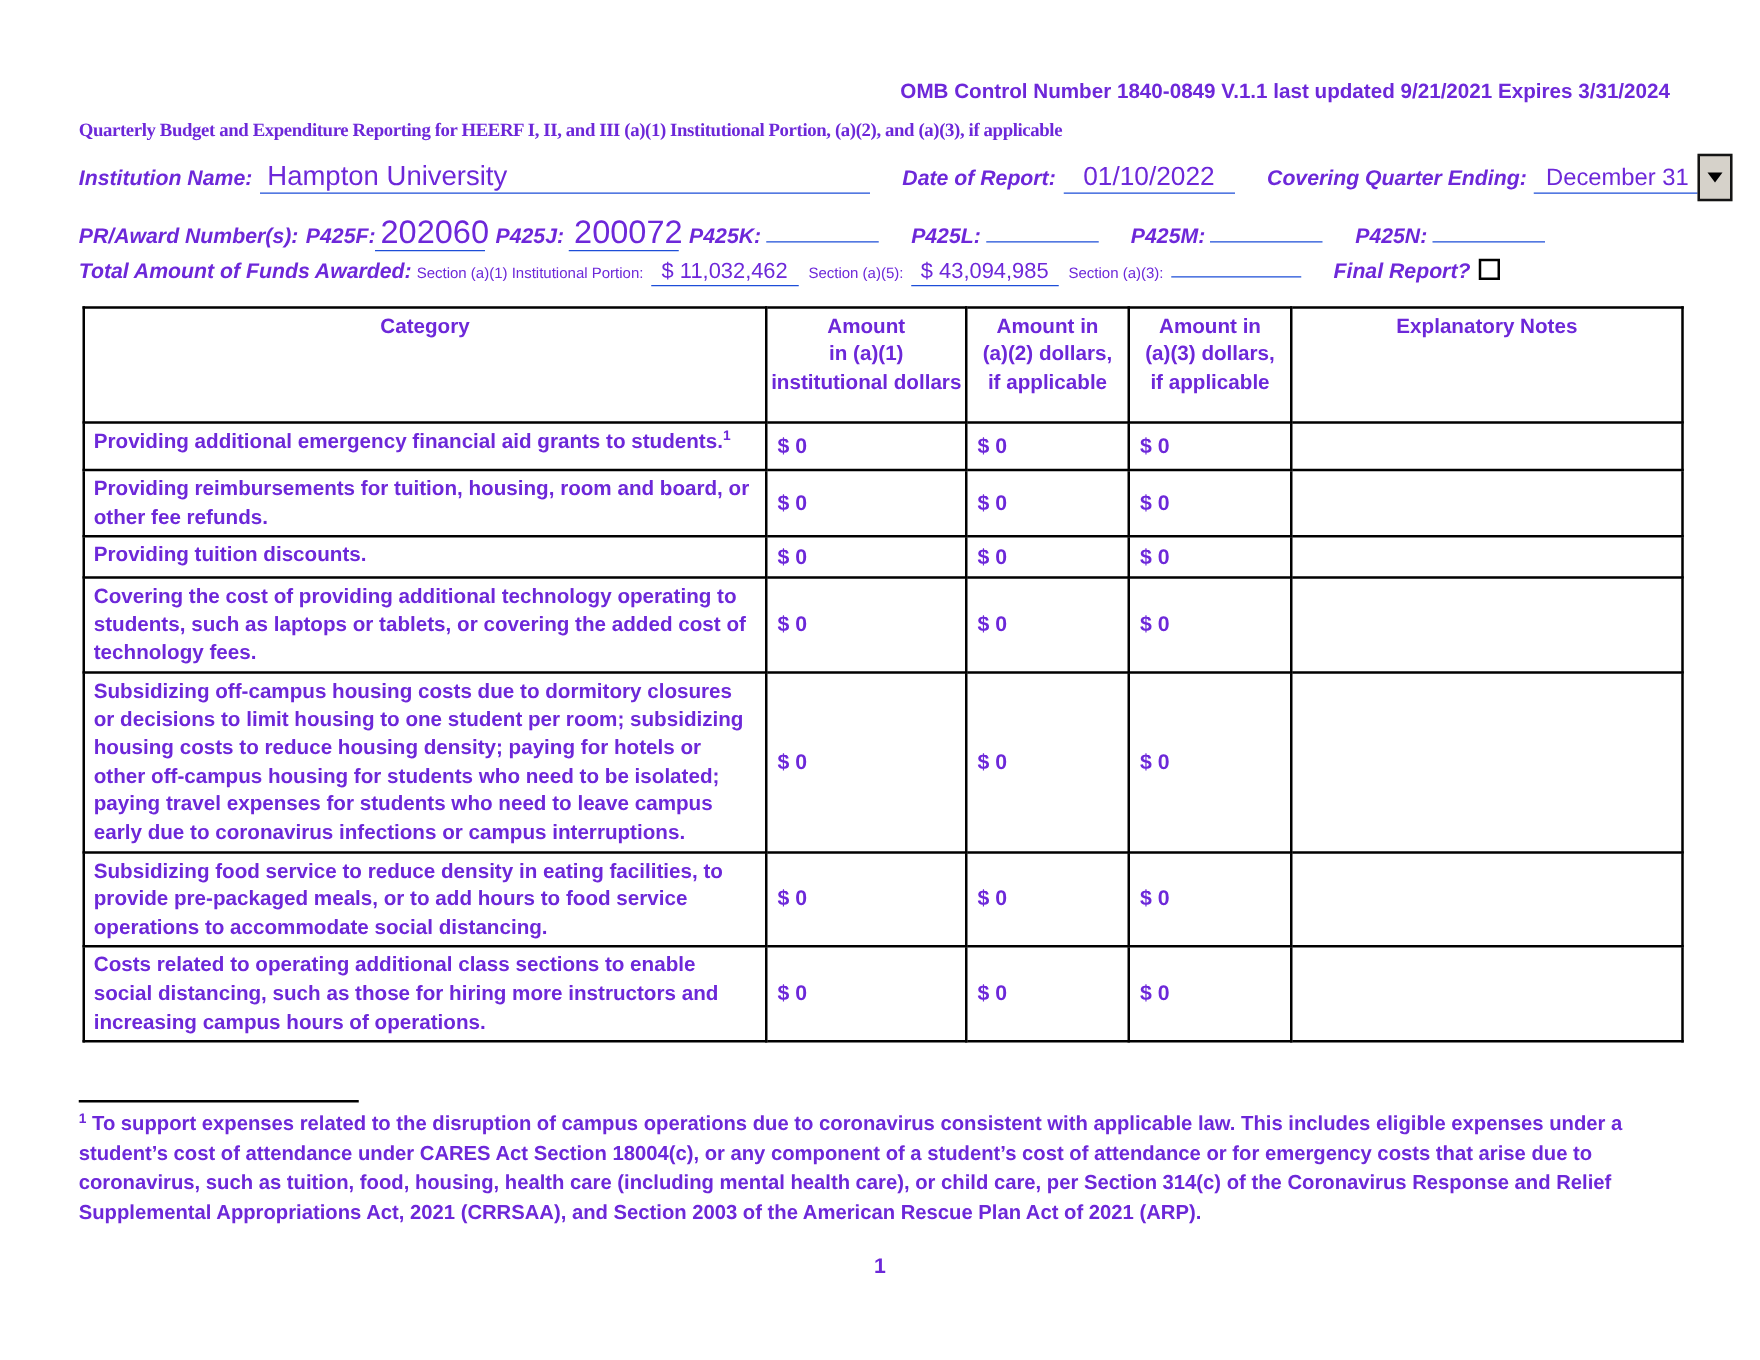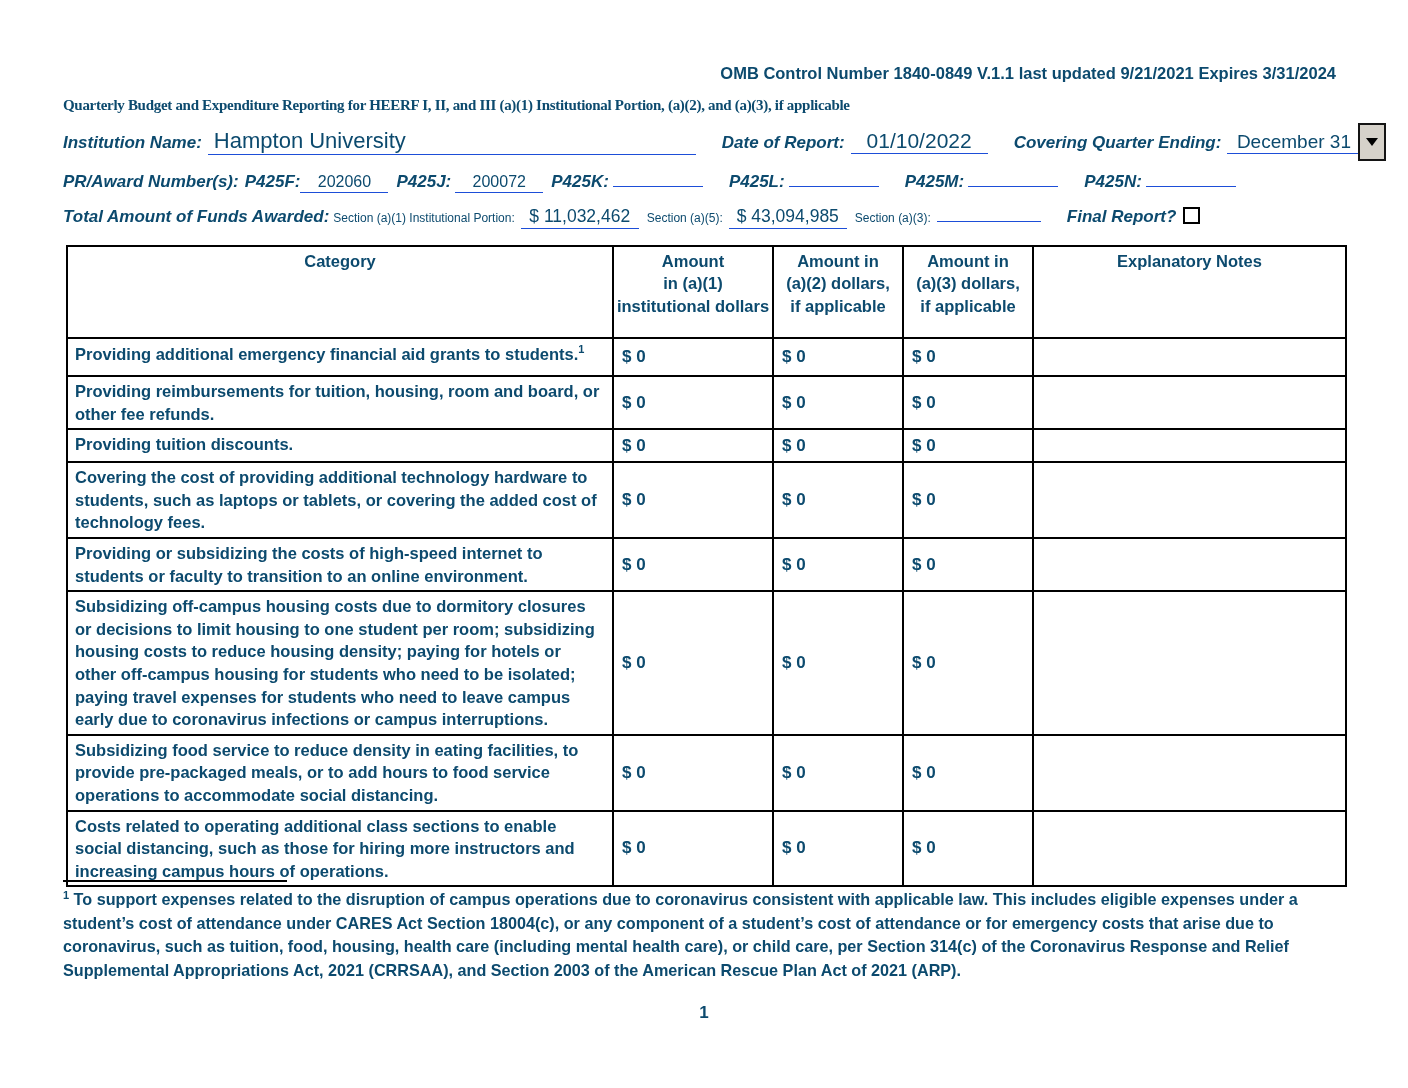--- a/index.html
+++ b/index.html
@@ -1,19 +1,19 @@
 <!DOCTYPE html>
 <html><head>
 <meta charset="utf-8">
 <style>
   * { margin:0; padding:0; box-sizing:border-box; }
   html,body { background:#888; }
   .page {
     position:relative; width:1408px; height:1088px; background:#ffffff;
-    font-family:"Liberation Sans", sans-serif; color:#0c4a6e; overflow:hidden;
+    font-family:"Liberation Sans", sans-serif; color:#6d28d9; overflow:hidden;
     margin:0 auto;
   }
   .abs { position:absolute; }
   .omb { top:64px; right:72px; font-size:16.5px; font-weight:700; white-space:nowrap; }
   .title { top:97px; left:63px; width:1290px; font-size:15px; font-weight:700; white-space:nowrap; letter-spacing:-0.3px;font-family:Liberation Serif, serif; }
 
   .formline { left:63px; display:flex; align-items:baseline; white-space:nowrap; }
   .lbl { font-size:17px; font-weight:700;font-style:italic; }
   .lbl-n { font-size:12px; font-weight:400; }
   .fill {
@@ -28,21 +28,21 @@
   .qtr-fill  { width:133px; font-size:19px; }
 
   .dropdown-btn {
     left:1358px; top:123px; width:28px; height:38px;
     background:#d6d2ca; border:2px solid #141414;
     display:flex; align-items:center; justify-content:center; cursor:pointer;
   }
   .dd-tri { width:0; height:0; border-left:6px solid transparent; border-right:6px solid transparent; border-top:8px solid #000; }
 
   .pr-line { top:172px;justify-content:space-between; }
-  .pr-fill { width:88px; font-size:16px; }
+  .pr-fill { width:88px; font-size:26px; }
   .pr-blank { width:90px; }
 
   .total-line { top:205px; }
   .amt-fill { width:118px; font-size:17.5px; white-space:nowrap; }
   .a3-blank { width:104px; }
   .checkbox { display:inline-block; width:17px; height:17px; border:2.4px solid #000; margin-left:7px; transform:translateY(2px); }
 
   table.main {
     position:absolute; top:245px; left:66px; width:1279px;
     border-collapse:collapse; table-layout:fixed;
@@ -146,28 +146,21 @@
       <td class="notes"></td>
     </tr>
     <tr style="height:33px">
       <td class="cat">Providing tuition discounts.</td>
       <td class="amt">$ 0</td>
       <td class="amt">$ 0</td>
       <td class="amt">$ 0</td>
       <td class="notes"></td>
     </tr>
     <tr style="height:71px">
-      <td class="cat">Covering the cost of providing additional technology hardware to students, such as laptops or tablets, or covering the added cost of technology fees.</td>
-      <td class="amt">$ 0</td>
-      <td class="amt">$ 0</td>
-      <td class="amt">$ 0</td>
-      <td class="notes"></td>
-    </tr>
-    <tr style="height:46px">
-      <td class="cat">Providing or subsidizing the costs of high-speed internet to students or faculty to transition to an online environment.</td>
+      <td class="cat">Covering the cost of providing additional technology operating to students, such as laptops or tablets, or covering the added cost of technology fees.</td>
       <td class="amt">$ 0</td>
       <td class="amt">$ 0</td>
       <td class="amt">$ 0</td>
       <td class="notes"></td>
     </tr>
     <tr style="height:140px">
       <td class="cat">Subsidizing off-campus housing costs due to dormitory closures or decisions to limit housing to one student per room; subsidizing housing costs to reduce housing density; paying for hotels or other off-campus housing for students who need to be isolated; paying travel expenses for students who need to leave campus early due to coronavirus infections or campus interruptions.</td>
       <td class="amt">$ 0</td>
       <td class="amt">$ 0</td>
       <td class="amt">$ 0</td>

